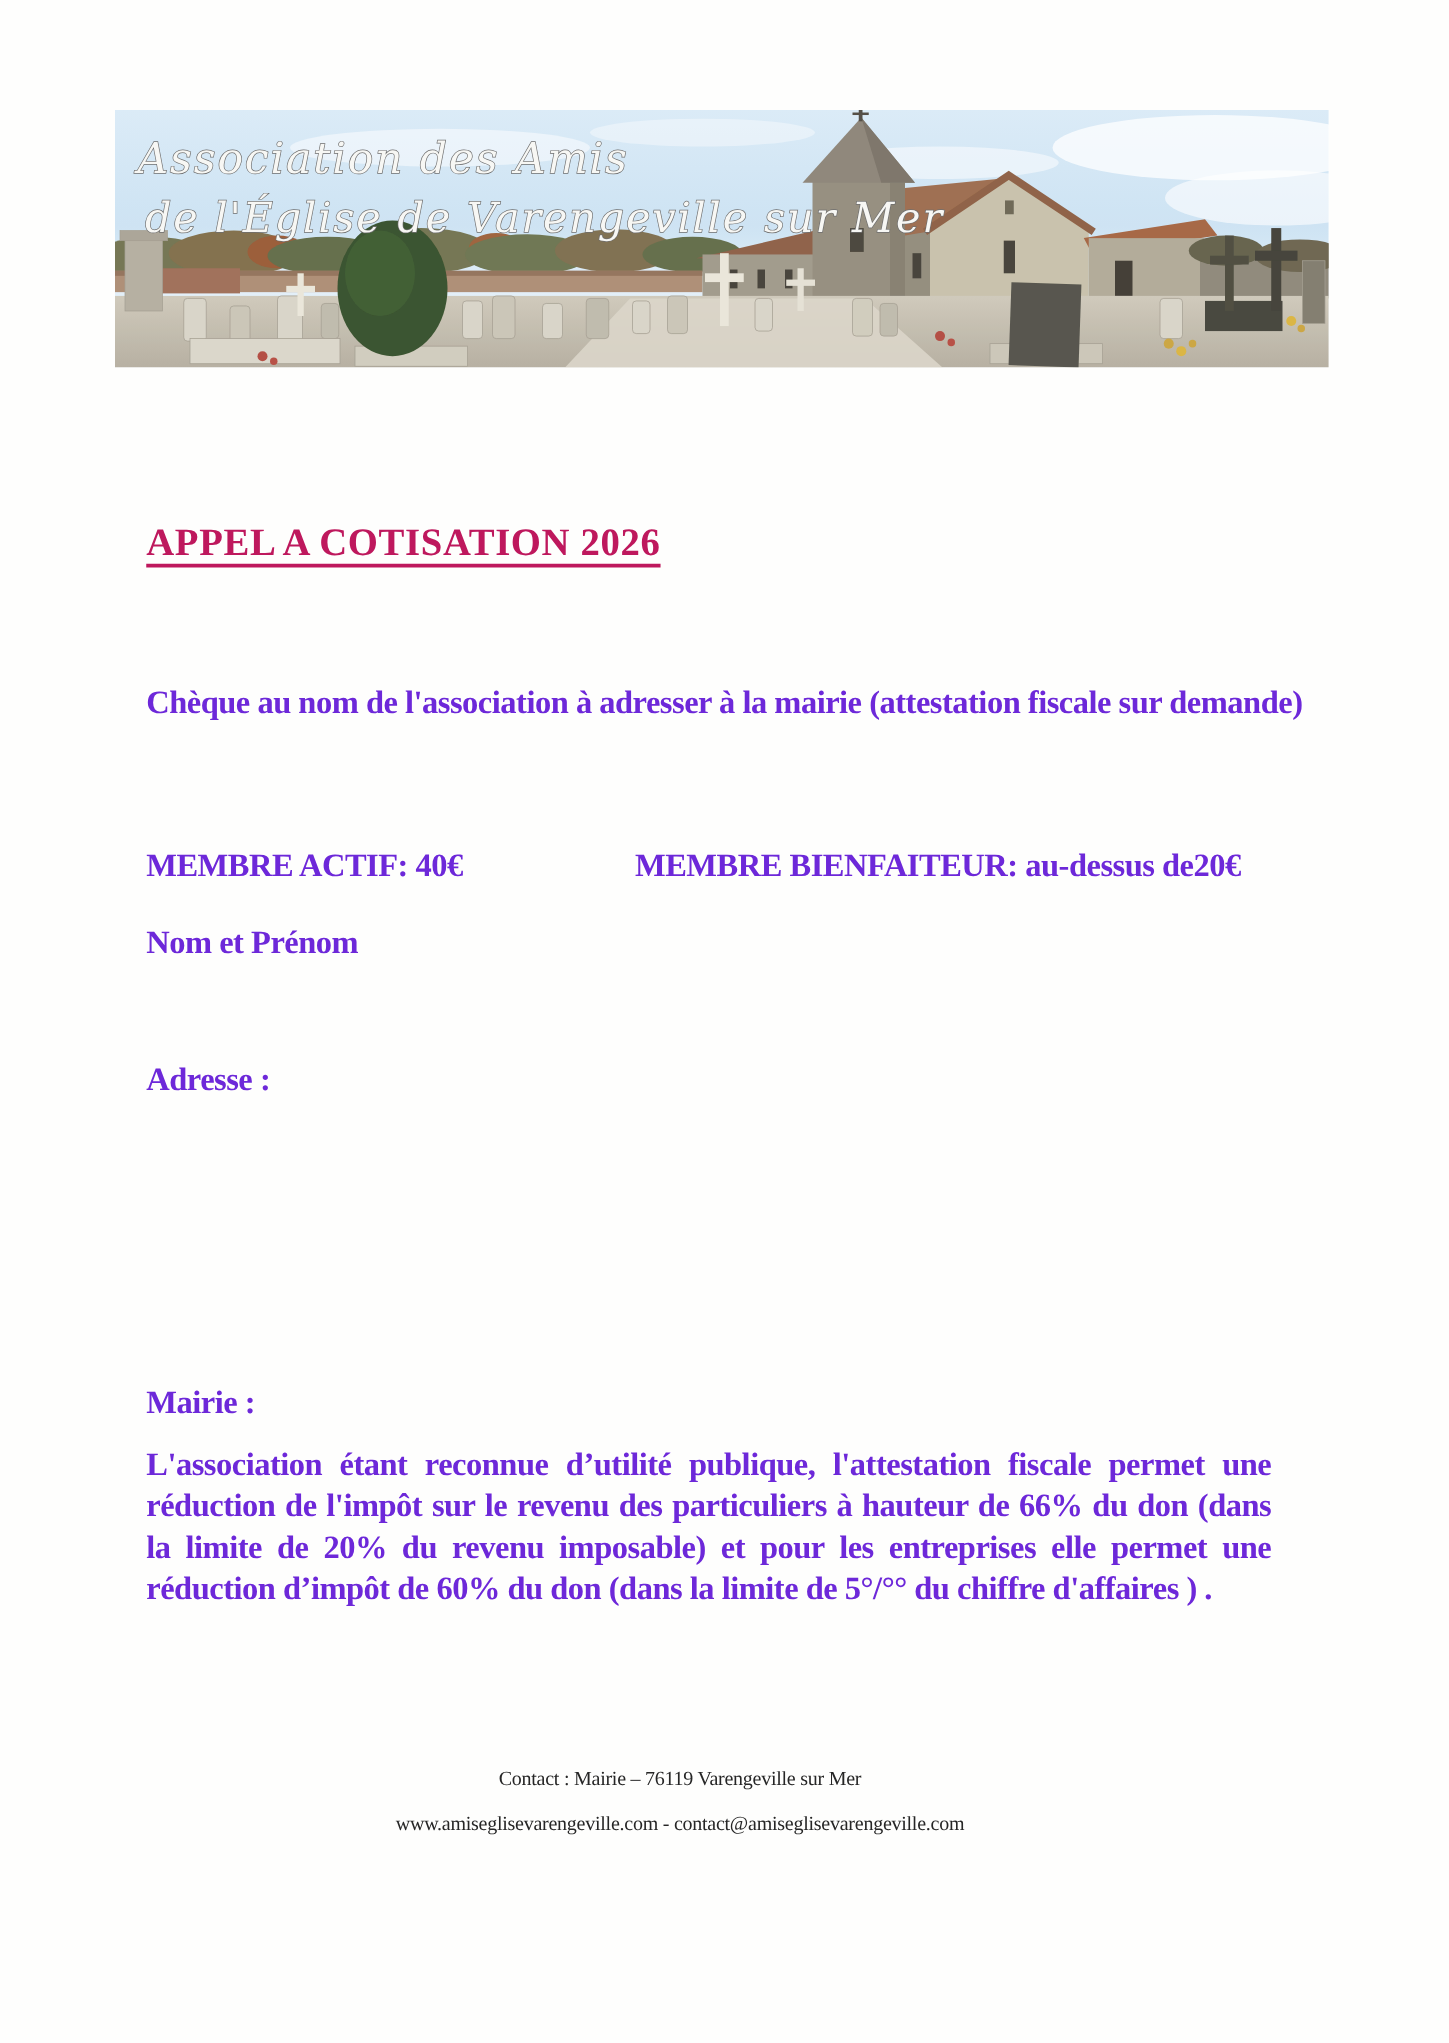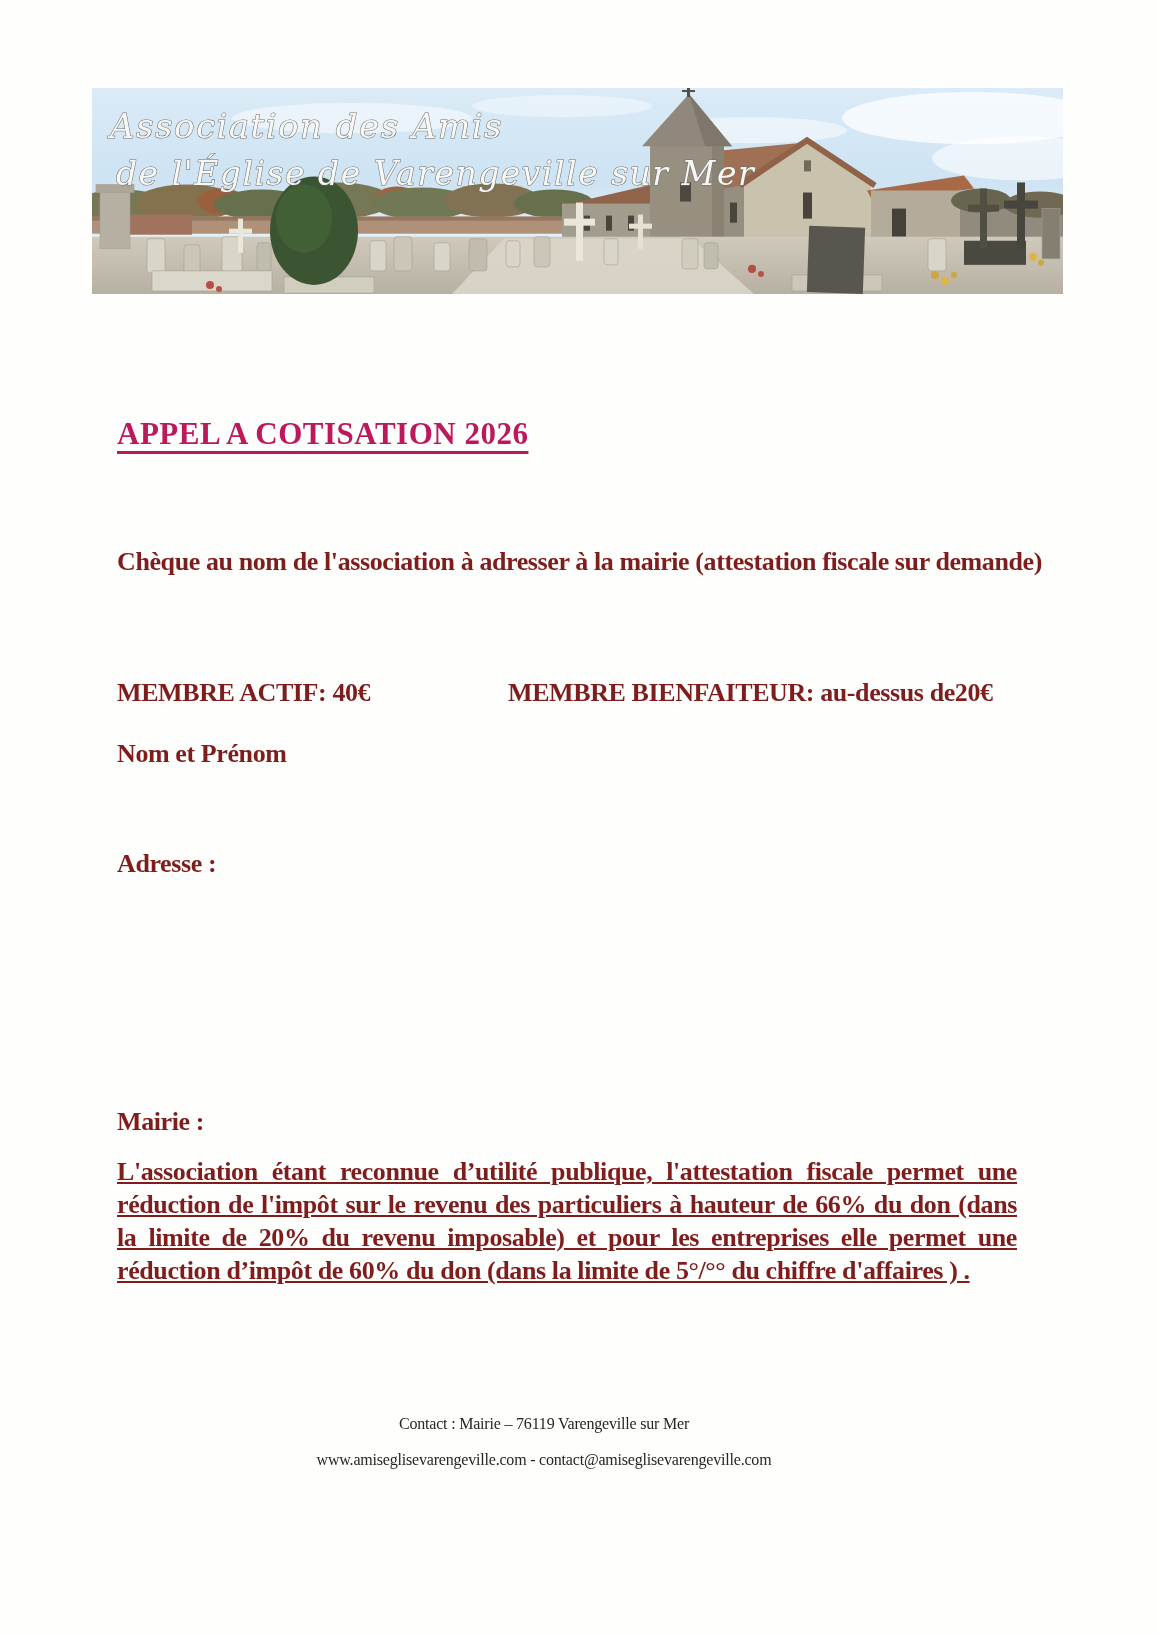--- a/index.html
+++ b/index.html
@@ -11,28 +11,28 @@
   .banner svg{display:block;width:100%;height:100%;}
   .script-text{
     font-family:"DejaVu Serif",serif;font-style:italic;letter-spacing:1.5px;
     fill:#f7f7f4;stroke:#6f6f6f;stroke-width:1.1;paint-order:stroke;
   }
   .doc-title{
     position:absolute;top:416px;left:117px;width:854px;margin:0;
     text-align:left;font-size:31px;font-weight:bold;letter-spacing:.5px;color:#be185d;
   }
   .doc-title span{text-decoration:underline;text-decoration-thickness:3px;text-underline-offset:7px;}
-  .para-bold{font-weight:bold;font-size:26px;line-height:33px;letter-spacing:-0.4px;color:#7f1d1d;}
+  .para-bold{font-weight:bold;font-size:26px;line-height:33px;letter-spacing:-0.4px;color:#6d28d9;}
   .cheque-note{position:absolute;top:545px;left:117px;width:925px;}
   .membre-actif{position:absolute;top:676px;left:117px;white-space:nowrap;}
   .membre-bienfaiteur{position:absolute;top:676px;left:508px;white-space:nowrap;}
   .label-nom{position:absolute;top:737px;left:117px;}
   .label-adresse{position:absolute;top:847px;left:117px;}
   .label-email{position:absolute;top:1105px;left:117px;}
-  .tax-paragraph{position:absolute;top:1155px;left:117px;width:900px;text-align:justify;text-decoration:underline;}
+  .tax-paragraph{position:absolute;top:1155px;left:117px;width:900px;text-align:justify;}
   .footer{
     position:absolute;top:1406px;left:117px;width:854px;text-align:center;
     font-size:16px;line-height:36px;color:#262626;letter-spacing:-0.2px;
   }
 </style>
 </head>
 <body>
 
 <div class="page">
 

